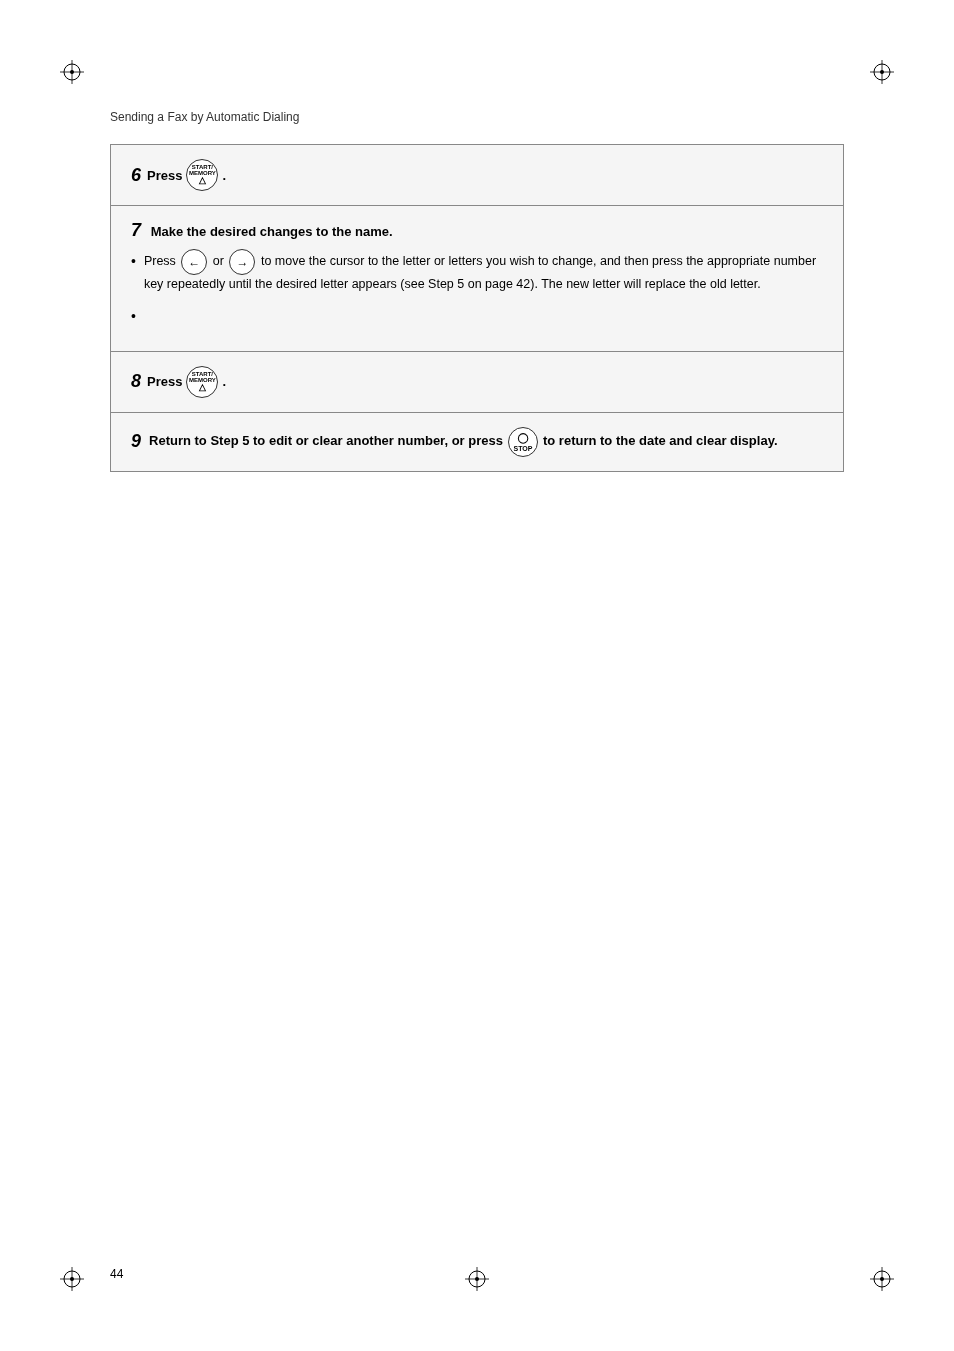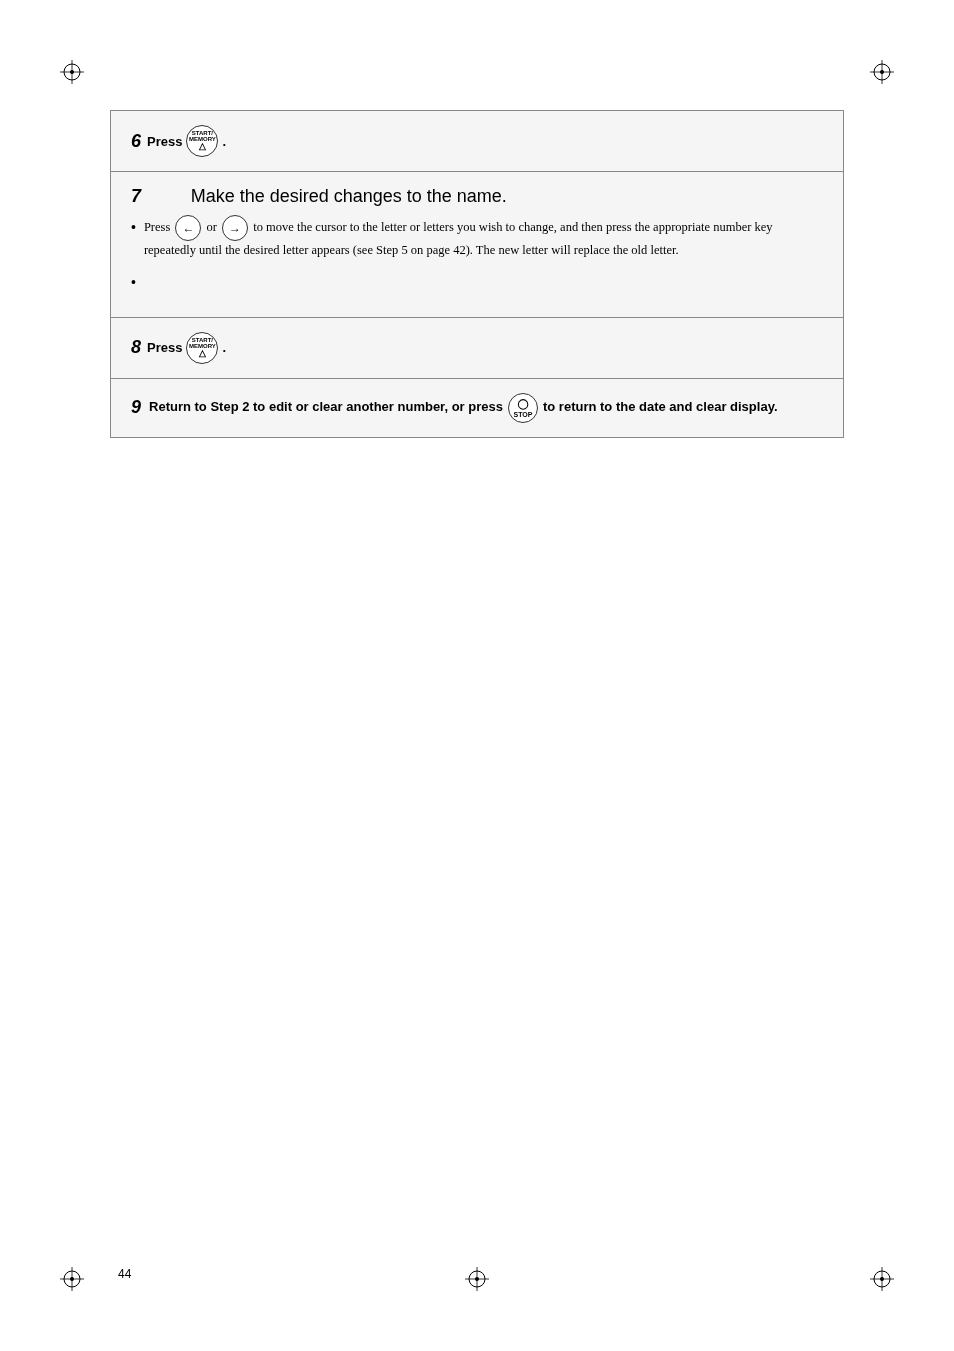--- a/index.html
+++ b/index.html
@@ -65,24 +65,23 @@
 
     .step-number {
       font-size: 18px;
       font-style: italic;
       font-weight: bold;
       display: inline;
       margin-right: 6px;
     }
 
     .step-title {
-      font-size: 18px;
-      font-weight: normal;
+      font-size: 13px;
+      font-weight: bold;
       display: inline;
-      margin-left: 40px;
     }
 
     .step-body {
       margin-top: 8px;
       font-size: 12.5px;
     }
 
     .bullet-item {
       display: flex;
       align-items: flex-start;
@@ -93,21 +92,20 @@
     .bullet-dot {
       margin-right: 8px;
       margin-top: 2px;
       font-size: 14px;
       flex-shrink: 0;
     }
 
     .bullet-text {
       flex: 1;
       line-height: 1.5;
-      font-family: Liberation Serif, serif;
     }
 
     
     .key-btn {
       display: inline-flex;
       flex-direction: column;
       align-items: center;
       justify-content: center;
       border: 1.5px solid #333;
       border-radius: 50%;
@@ -188,20 +186,23 @@
   <svg viewBox="0 0 24 24">
     <circle cx="12" cy="12" r="8" fill="none" stroke="#000" stroke-width="1"></circle>
     <circle cx="12" cy="12" r="2" fill="#000"></circle>
     <line x1="12" y1="0" x2="12" y2="24" stroke="#000" stroke-width="0.8"></line>
     <line x1="0" y1="12" x2="24" y2="12" stroke="#000" stroke-width="0.8"></line>
   </svg>
 </div>
 
 <div class="page-content">
 
+  <div class="page-header">
+    <span>Sending a Fax by Automatic Dialing</span>
+  </div>
 
   <div class="steps-container">
 
     <div class="step-row">
       <div class="step-inline">
         <span class="step-number">6</span>
         <span>Press</span>
 
         <span class="key-btn">
           <span style="font-size:6px; font-weight:bold; line-height:1;">START/<br>MEMORY</span>
@@ -245,29 +246,29 @@
           <span style="font-size:6px; font-weight:bold; line-height:1;">START/<br>MEMORY</span>
           <span style="font-size:9px;">△</span>
         </span>
         <span>.</span>
       </div>
     </div>
 
     <div class="step-row">
       <div style="display:flex; align-items:center; flex-wrap:wrap; font-size:13px; font-weight:bold; gap:2px; line-height:1.6;">
         <span class="step-number">9</span>
-        <span>Return to Step 2 to edit or clear another number, or press </span>
+        <span>Return to Step 5 to edit or clear another number, or press </span>
 
         <span style="display:inline-flex; flex-direction:column; align-items:center; justify-content:center; border:1.5px solid #333; border-radius:50%; width:30px; height:30px; font-size:8px; font-weight:bold; vertical-align:middle; background:#fff; margin:0 3px;">
           <span style="font-size:10px;">◯</span>
           <span style="font-size:7px; font-weight:bold; margin-top:-3px;">STOP</span>
         </span>
         <span> to return to the date and clear display.</span>
       </div>
     </div>
 
   </div>
 
-  <div style="position:absolute; bottom:-40px; left:8px; font-size:12px;">
+  <div style="position:absolute; bottom:-40px; left:0; font-size:12px;">
     <span>44</span>
   </div>
 
 </div>
 
 </body></html>

